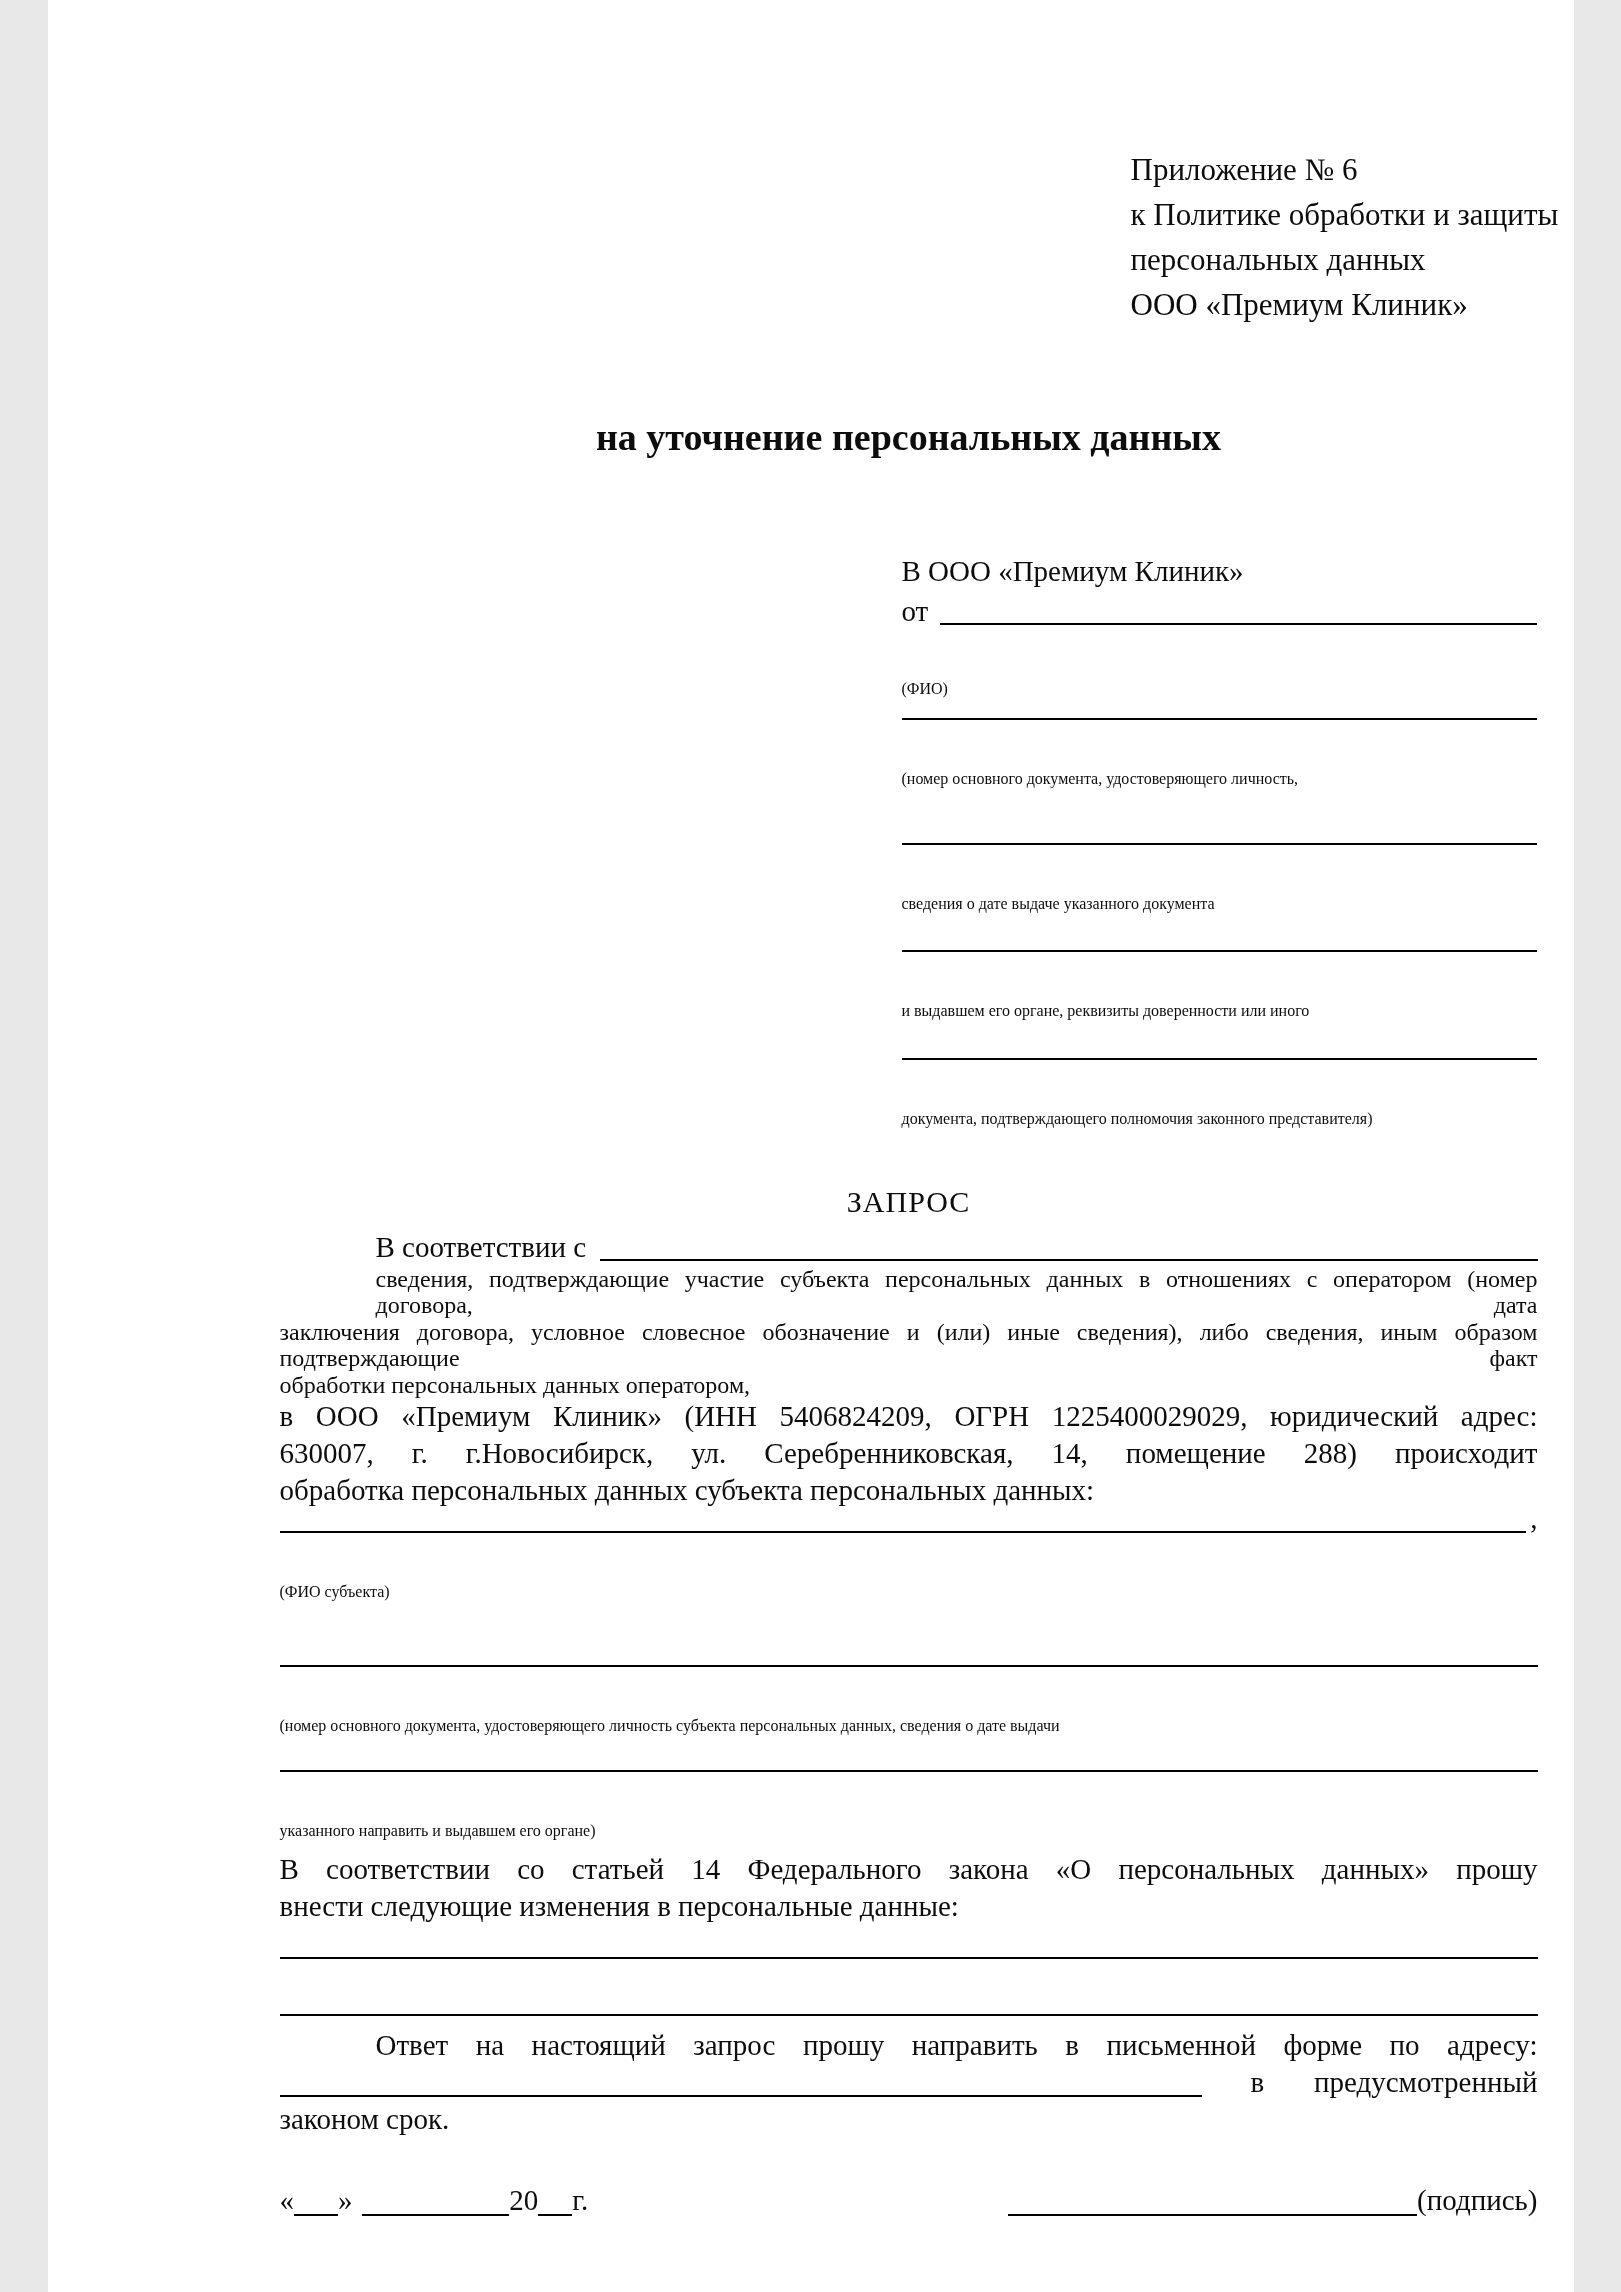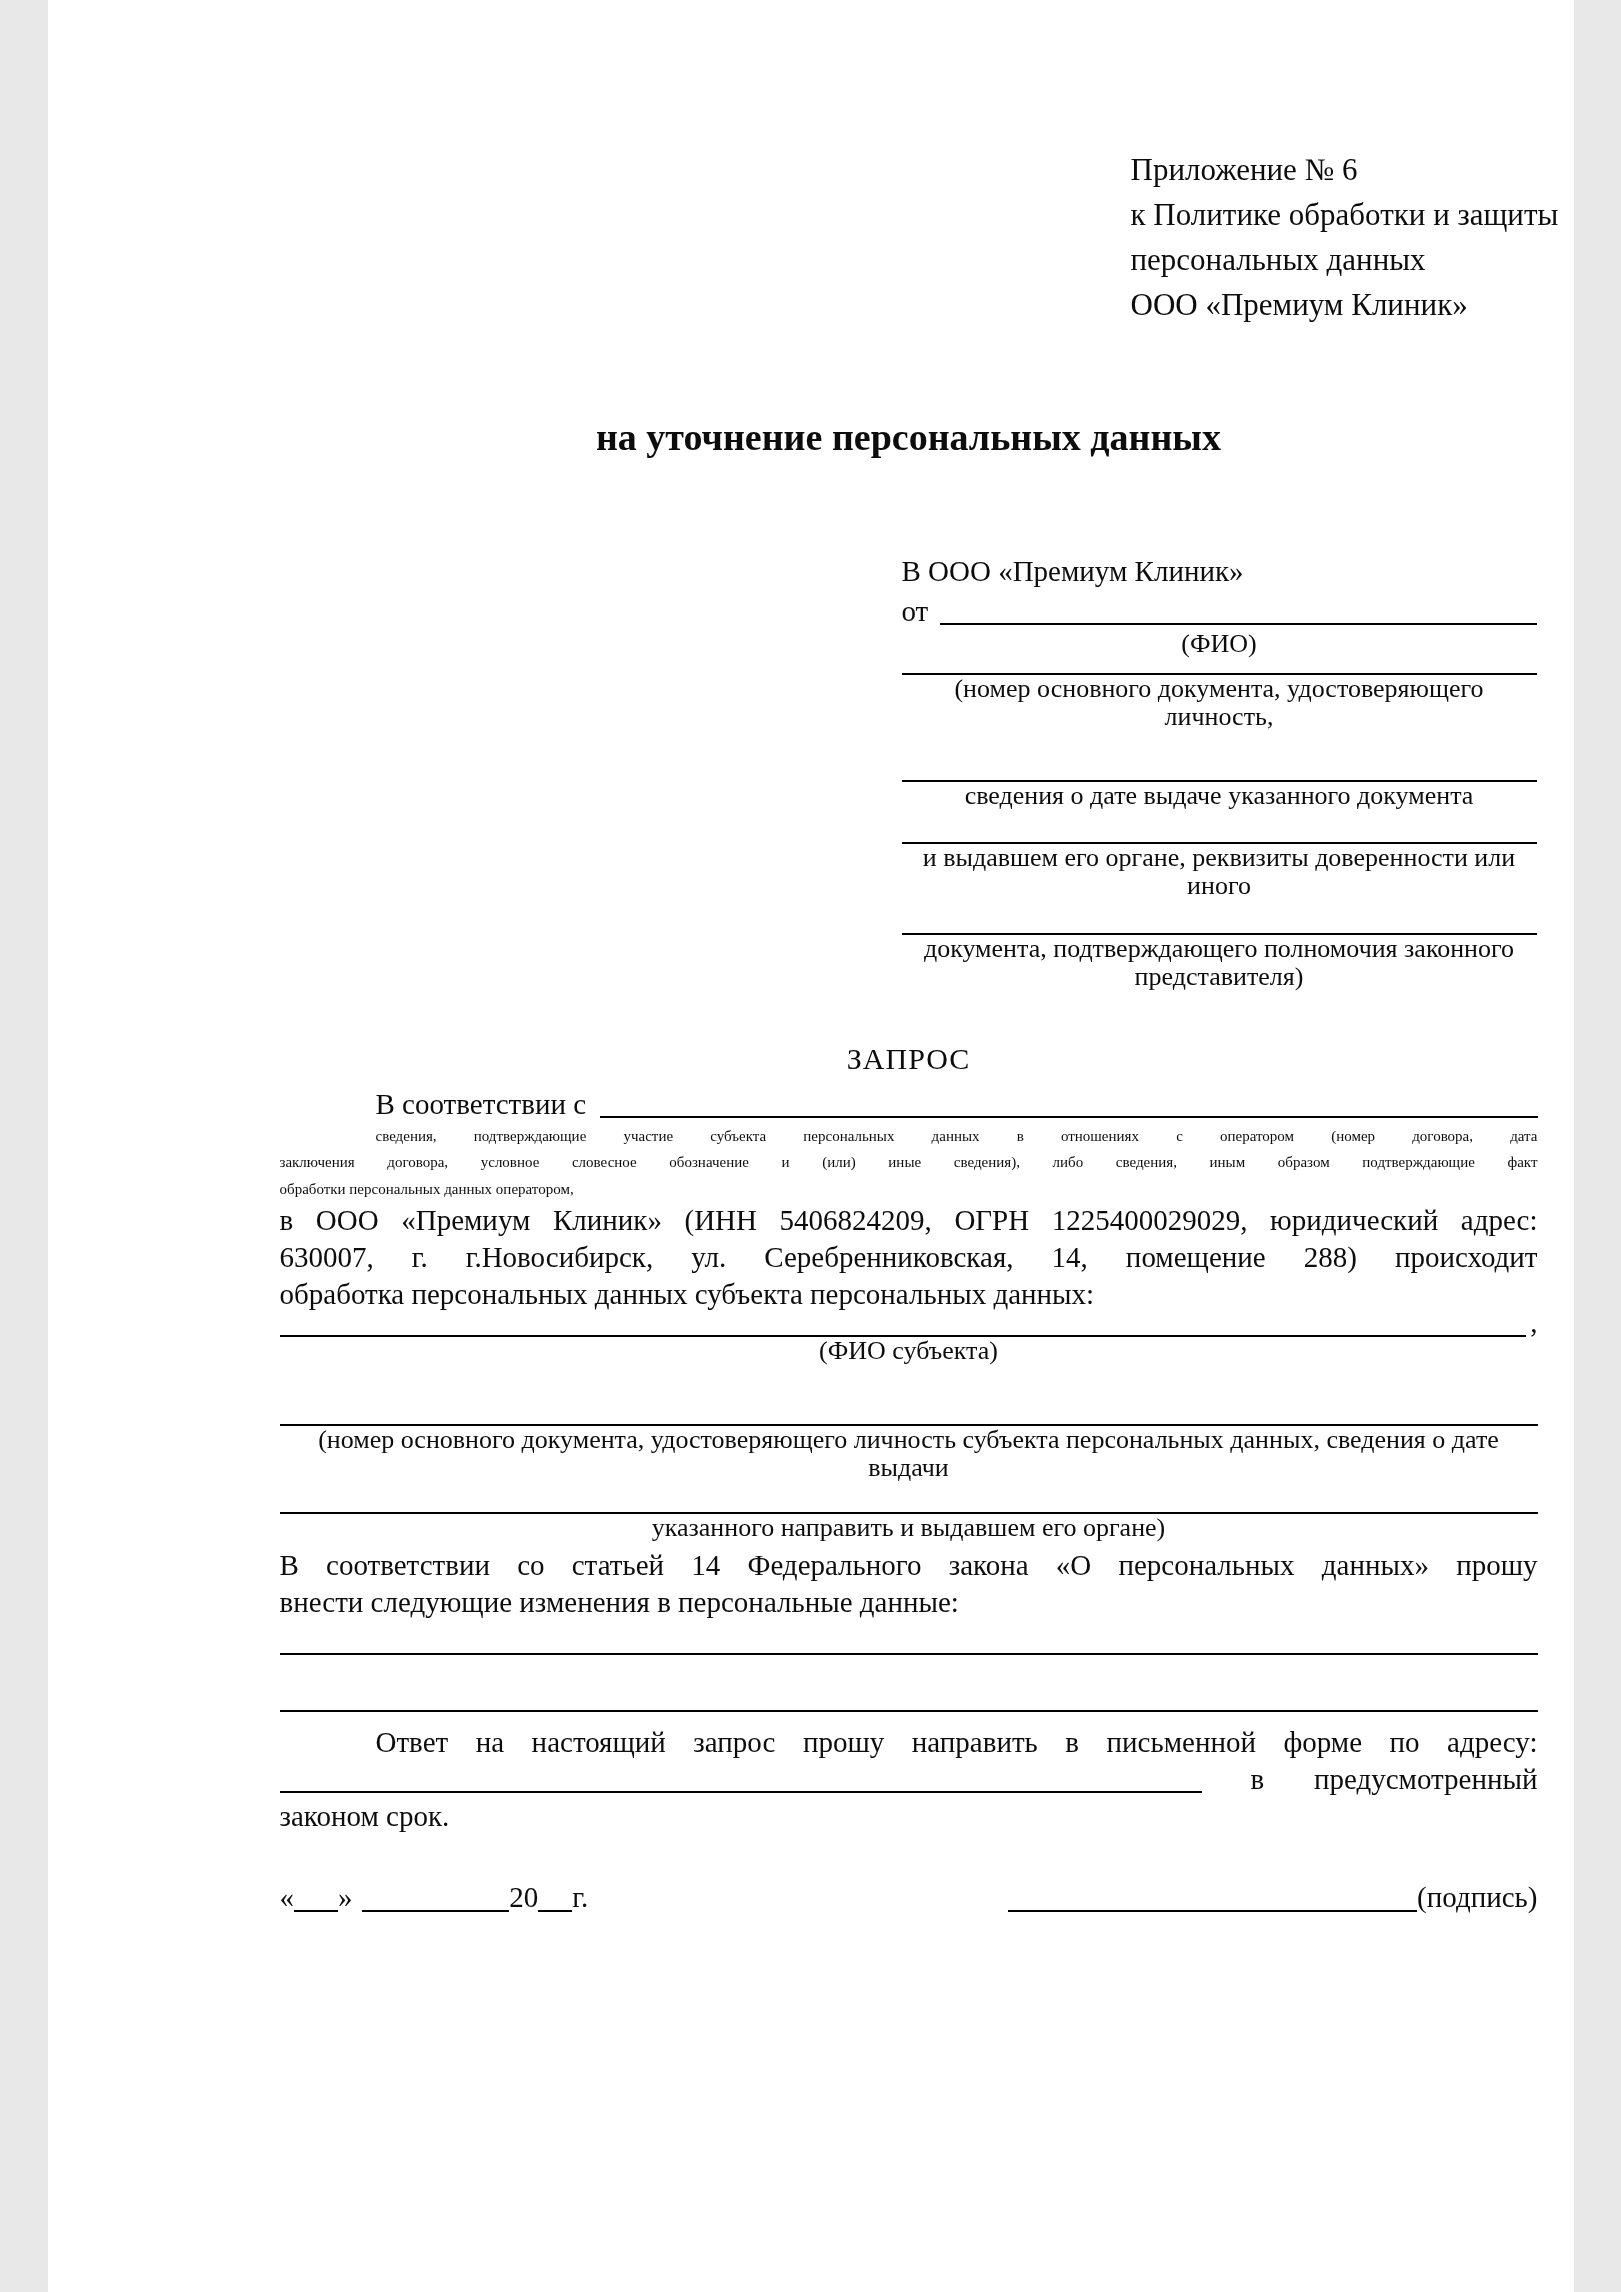--- a/index.html
+++ b/index.html
@@ -22,31 +22,31 @@
   
   .title{margin-top:84px;text-align:center;font-weight:bold;font-size:38px;line-height:53px;}
 
   
   .addr{margin-left:622px;width:635px;margin-top:86px;font-size:29px;}
   .addr-to{line-height:43px;margin-top:20px;}
   .row{display:flex;align-items:flex-end;}
   .from-row{height:37px;line-height:37px;}
   .fill{flex:1 1 auto;border-bottom:2.9px solid #000;margin-bottom:4.9px;}
   .from-row .gap{width:11.8px;}
-  .cap{font-size:26px;line-height:27.4px;text-align:center;}
+  .cap{font-size:16px;line-height:27.4px;text-align:left;margin-top:45px;}
   .u16{height:15.7px;border-bottom:2.9px solid #000;}
   .u51{height:50px;border-bottom:2.9px solid #000;}
   .u34{height:33px;border-bottom:2.9px solid #000;}
   .u35{height:34px;border-bottom:2.9px solid #000;}
 
   
   .zapros{margin-top:49px;text-align:center;font-size:30px;line-height:39px;letter-spacing:1px;}
   .intro-row{margin-top:7.8px;height:37px;line-height:37px;font-size:29px;display:flex;align-items:flex-end;padding-left:96px;}
   .intro-row .gap{width:13.7px;}
-  .smallcap{font-size:15px;line-height:26.5px;}
+  .smallcap{font-size:24px;line-height:26.5px;}
   .jline{text-align:justify;text-align-last:justify;}
   .lline{text-align:left;}
   .ind{padding-left:96px;}
   .body-par{font-size:29px;line-height:37px;}
   .fio-row{height:23.5px;}
   .fio-row .comma{font-size:29px;line-height:29px;margin-left:3.9px;}
   .u61{height:60px;border-bottom:2.9px solid #000;}
   .u32{height:31px;border-bottom:2.9px solid #000;}
   .law{margin-top:5.9px;}
   .b33{height:32px;border-bottom:2.9px solid #000;}

